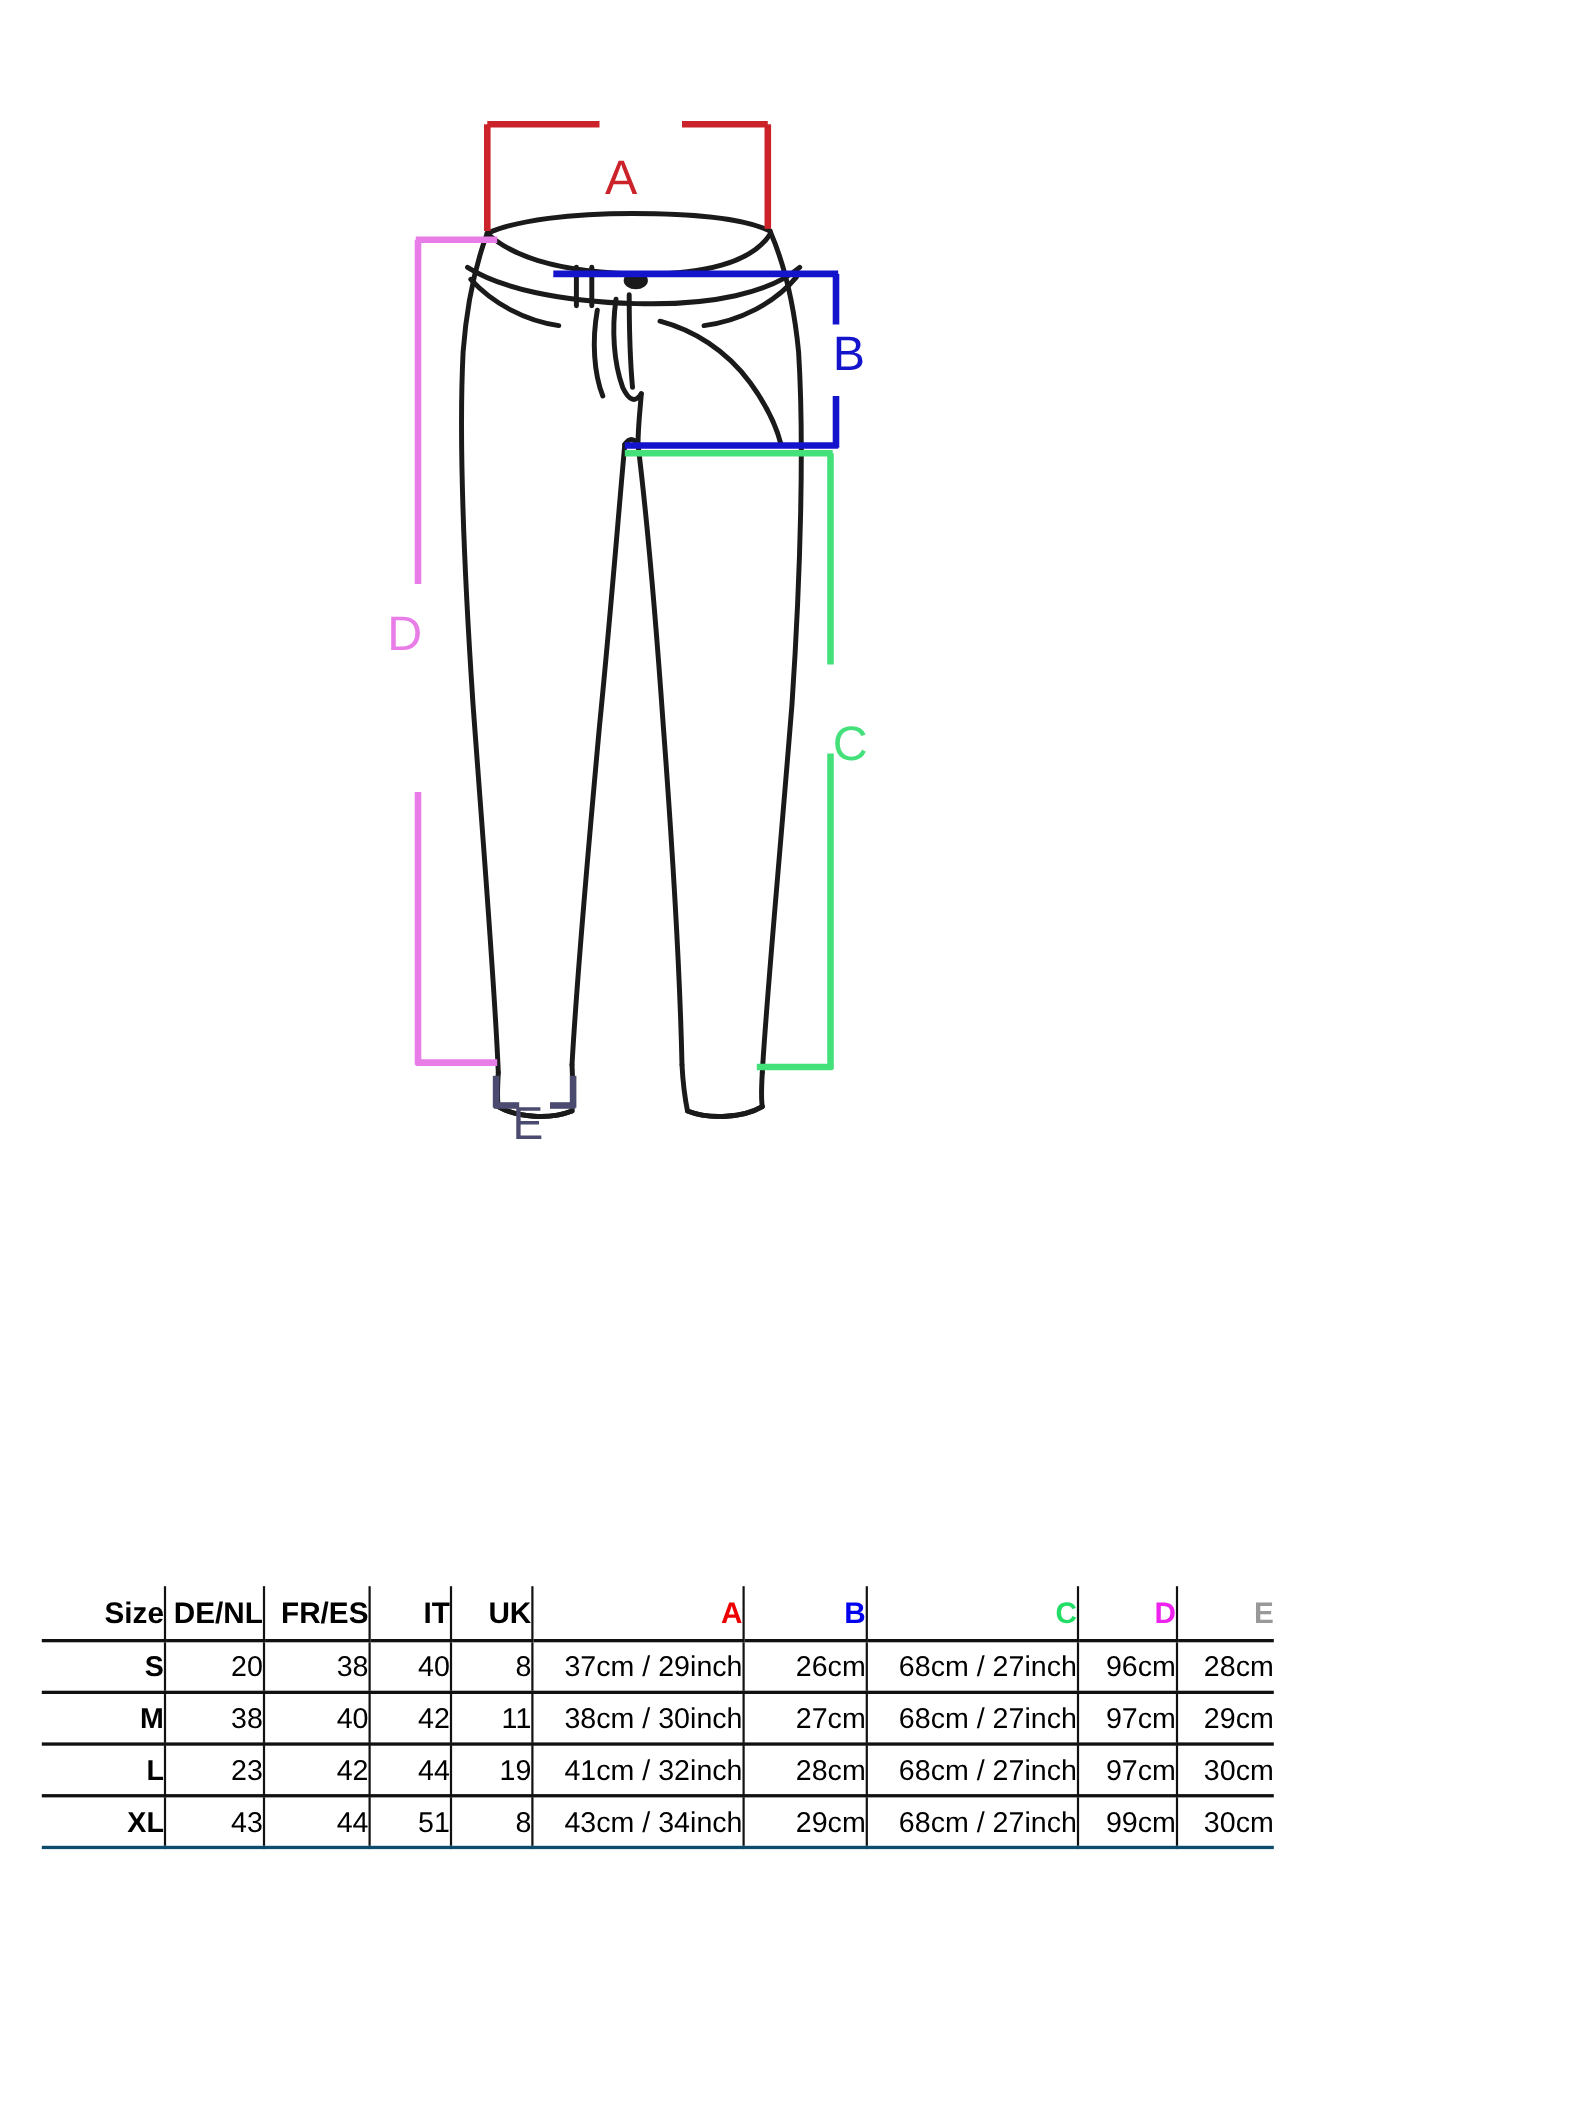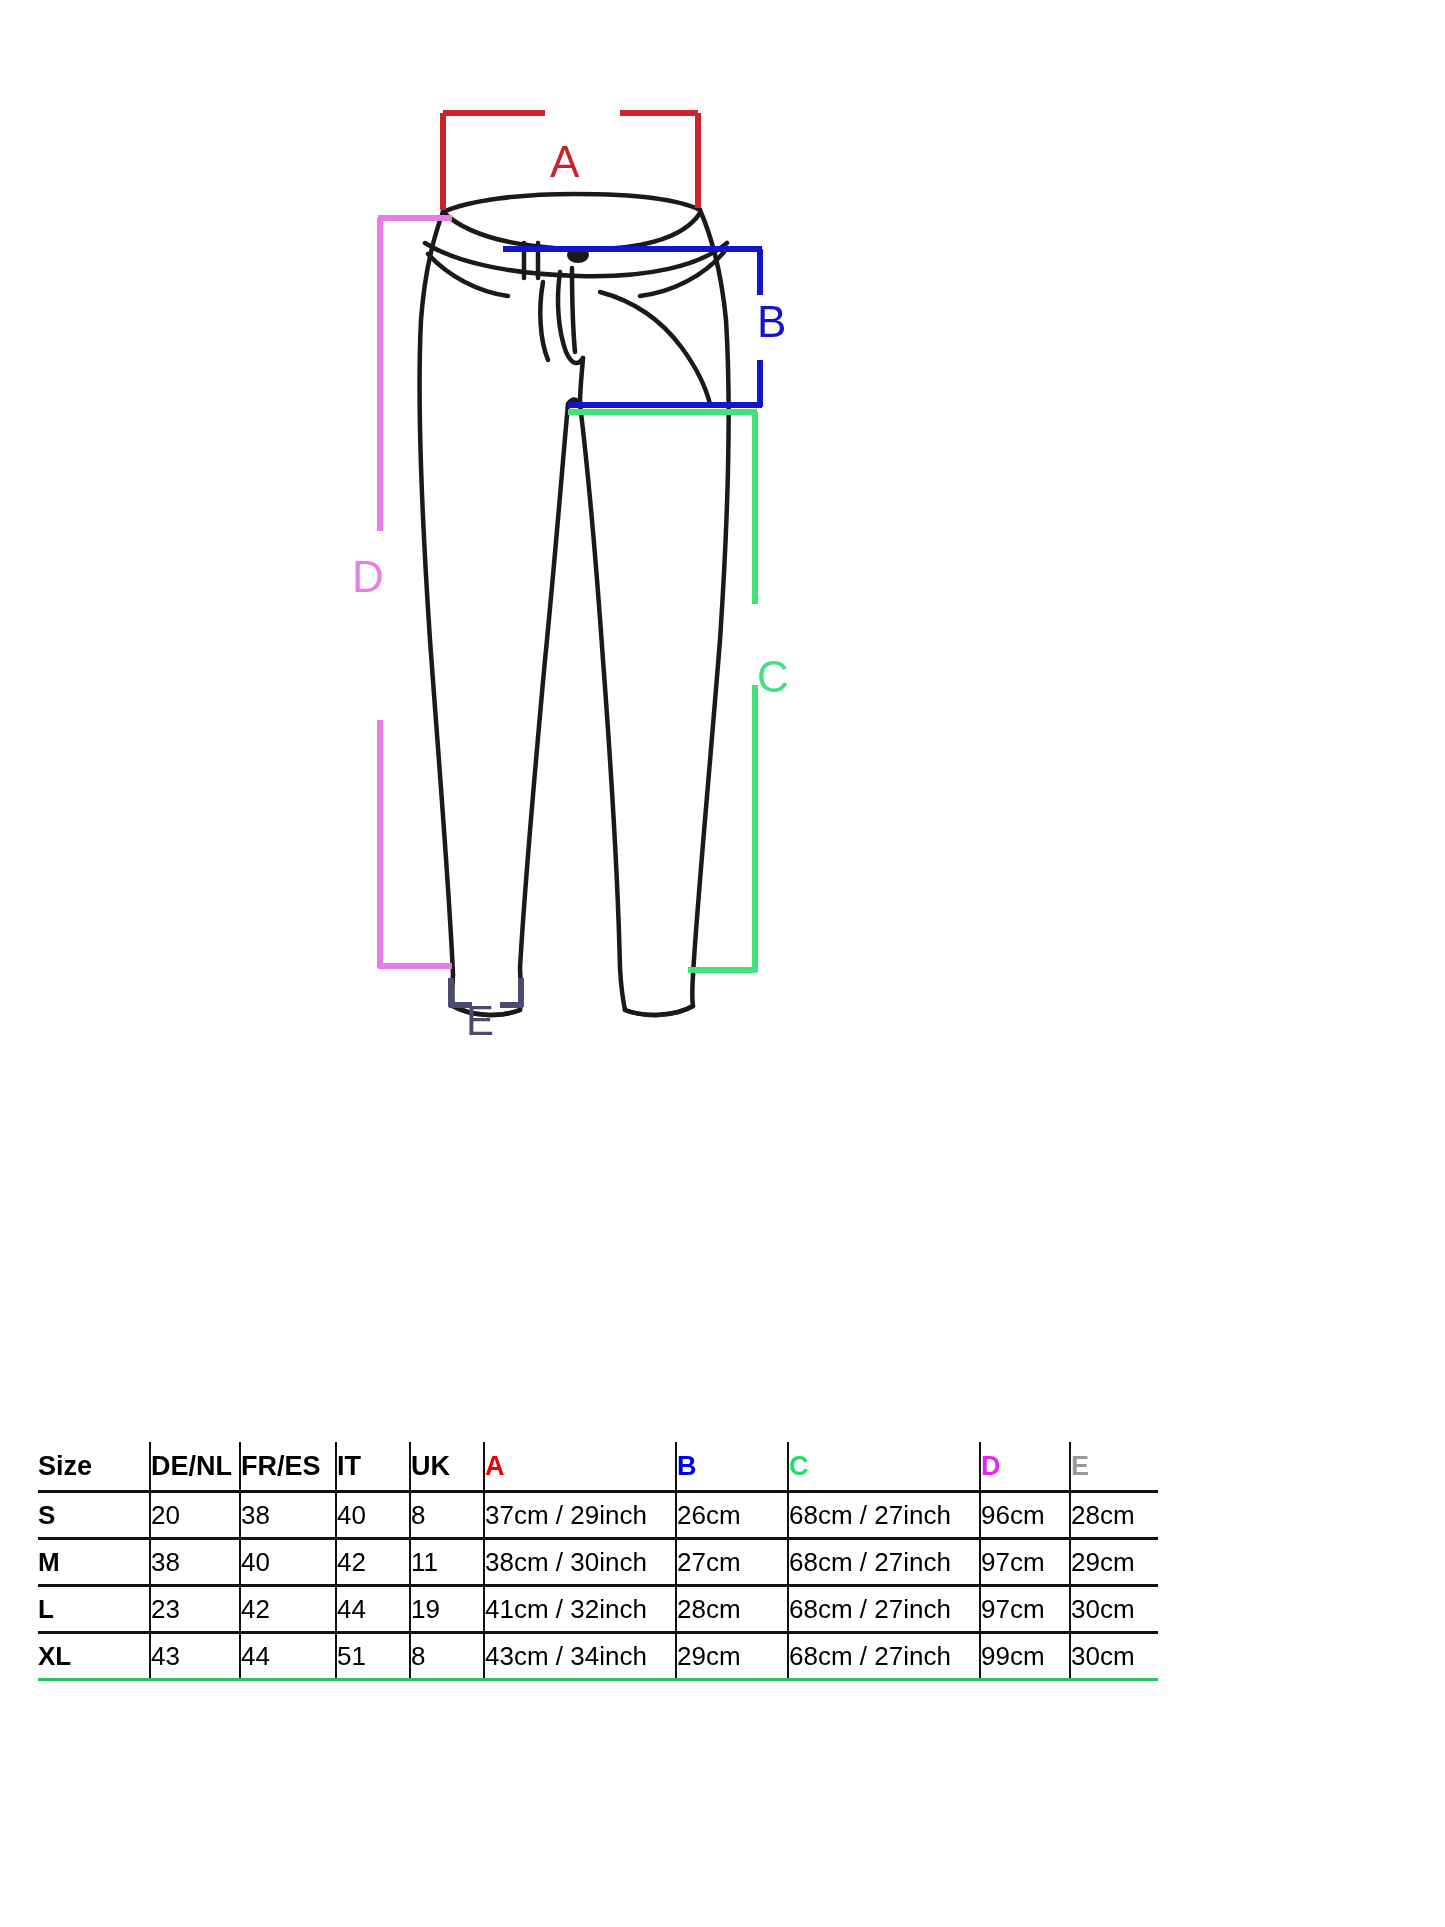--- a/index.html
+++ b/index.html
@@ -61,21 +61,21 @@
   table#size-table col.c-fres  { width: 96px; }
   table#size-table col.c-it    { width: 74px; }
   table#size-table col.c-uk    { width: 74px; }
   table#size-table col.c-a     { width: 192px; }
   table#size-table col.c-b     { width: 112px; }
   table#size-table col.c-c     { width: 192px; }
   table#size-table col.c-d     { width: 90px; }
   table#size-table col.c-e     { width: 88px; }
 
   #size-table th, #size-table td {
-    text-align: left;
+    text-align: right;
     vertical-align: middle;
     padding: 0;
     height: 44px;
     font-size: 26px;
     border-left: 2px solid #111;
     border-right: 2px solid #111;
     border-top: none;
     border-bottom: none;
     white-space: nowrap;
   }
@@ -94,21 +94,21 @@
   #size-table tbody tr {
     border-bottom: 3px solid #111;
   }
   #size-table tbody td {
     font-weight: 400;
   }
   #size-table tbody td.size-cell {
     font-weight: bold;
   }
   #size-table tbody tr:last-child {
-    border-bottom: 3px solid #22c55e;
+    border-bottom: 3px solid #0c4a6e;
   }
 </style>
 </head>
 <body>
 
 <div id="diagram-area">
 
   <svg id="diagram-svg" width="1445" height="1400" viewBox="0 0 1445 1400">
 
     <g fill="none" stroke="#1a1a1a" stroke-width="4.5" stroke-linecap="round" stroke-linejoin="round">

